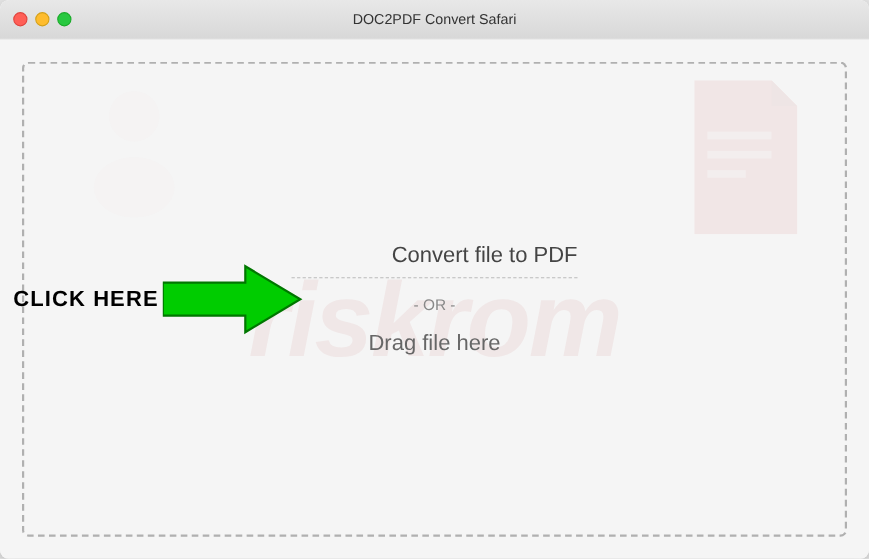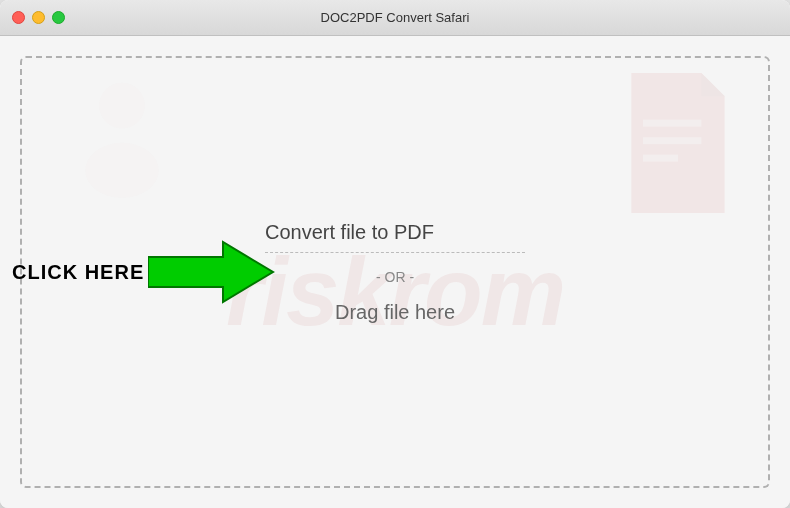--- a/index.html
+++ b/index.html
@@ -147,21 +147,21 @@
       z-index: 1;
     }
 
     .convert-title {
       font-size: 20px;
       color: #444;
       font-weight: 400;
       padding-bottom: 8px;
       border-bottom: 1px dashed #bbb;
       width: 260px;
-      text-align: left;
+      text-align: right;
     }
 
     .select-btn {
       background: #4a90d9;
       color: white;
       border: none;
       border-radius: 6px;
       padding: 12px 28px;
       font-size: 17px;
       font-weight: 500;

